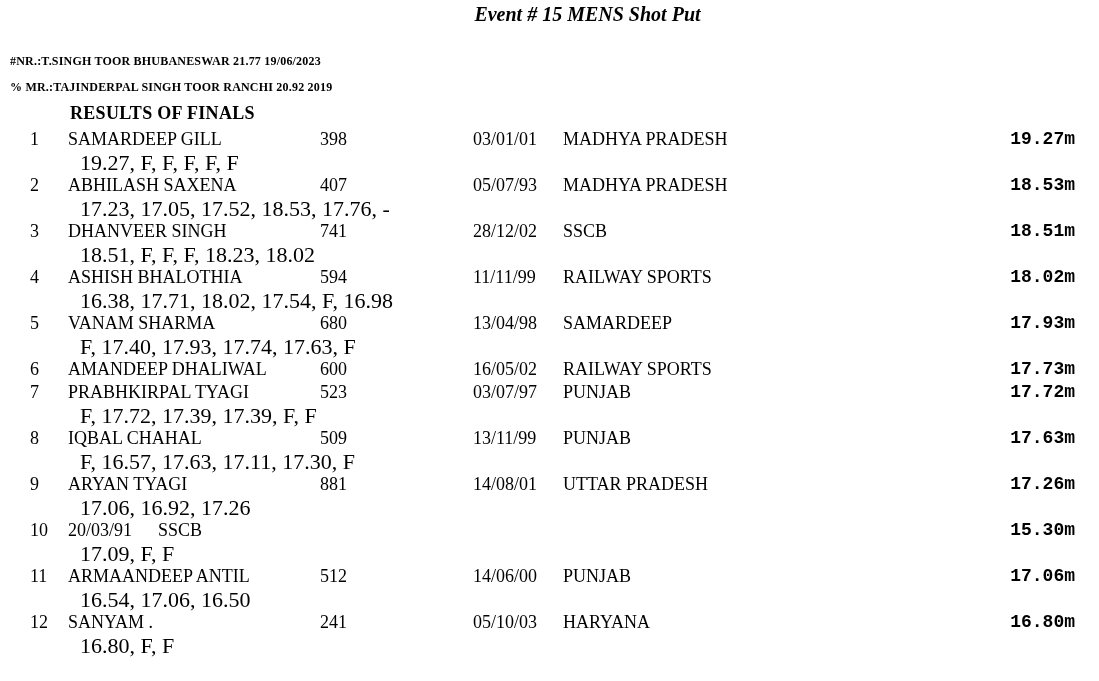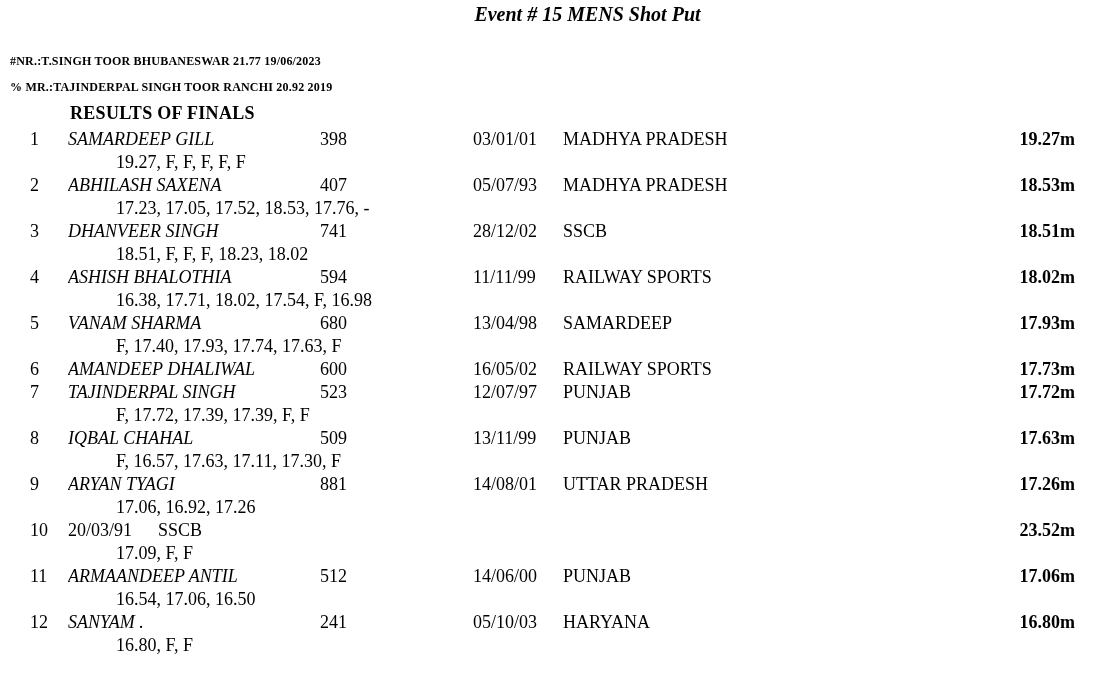--- a/index.html
+++ b/index.html
@@ -45,28 +45,28 @@
     letter-spacing: 0.3px;
   }
   .results-list { margin-top: 6px; }
   .result-row { line-height: 23px; }
   .row-main {
     display: flex;
     font-size: 18px;
     white-space: nowrap;
   }
   .rank   { margin-left: 30px; width: 38px; flex: none; }
-  .name   { width: 252px; flex: none; overflow: hidden; font-style: italic; }
+  .name   { width: 252px; flex: none; overflow: hidden; }
   .bib    { width: 153px; flex: none; }
   .dob    { width: 90px;  flex: none; }
   .team   { flex: 1 1 auto; overflow: hidden; }
-  .mark   { width: 110px; flex: none; text-align: right; margin-right: 24px; font-weight: bold; }
+  .mark   { width: 110px; flex: none; text-align: right; margin-right: 24px; font-weight: bold; font-family: Liberation Mono, monospace; }
   .attempts {
-    margin-left: 116px;
-    font-size: 18px;
+    margin-left: 80px;
+    font-size: 22px;
     white-space: nowrap;
   }
 </style>
 </head>
 <body>
 
 <div class="page">
 
   <div class="title">Event # 15 MENS Shot Put</div>
 
@@ -145,23 +145,23 @@
         <span class="bib">600</span>
         <span class="dob">16/05/02</span>
         <span class="team">RAILWAY SPORTS</span>
         <span class="mark">17.73m</span>
       </div>
     </div>
 
     <div class="result-row">
       <div class="row-main">
         <span class="rank">7</span>
-        <span class="name">TAJINDERPAL SINGH</span>
+        <span class="name">PRABHKIRPAL TYAGI</span>
         <span class="bib">523</span>
-        <span class="dob">12/07/97</span>
+        <span class="dob">03/07/97</span>
         <span class="team">PUNJAB</span>
         <span class="mark">17.72m</span>
       </div>
       <div class="attempts">F, 17.72, 17.39, 17.39, F, F</div>
     </div>
 
     <div class="result-row">
       <div class="row-main">
         <span class="rank">8</span>
         <span class="name">IQBAL CHAHAL</span>
@@ -183,21 +183,21 @@
         <span class="mark">17.26m</span>
       </div>
       <div class="attempts">17.06, 16.92, 17.26</div>
     </div>
 
     <div class="result-row">
       <div class="row-main">
         <span class="rank">10</span>
         <span class="dob">20/03/91</span>
         <span class="team">SSCB</span>
-        <span class="mark">23.52m</span>
+        <span class="mark">15.30m</span>
       </div>
       <div class="attempts">17.09, F, F</div>
     </div>
 
     <div class="result-row">
       <div class="row-main">
         <span class="rank">11</span>
         <span class="name">ARMAANDEEP ANTIL</span>
         <span class="bib">512</span>
         <span class="dob">14/06/00</span>

